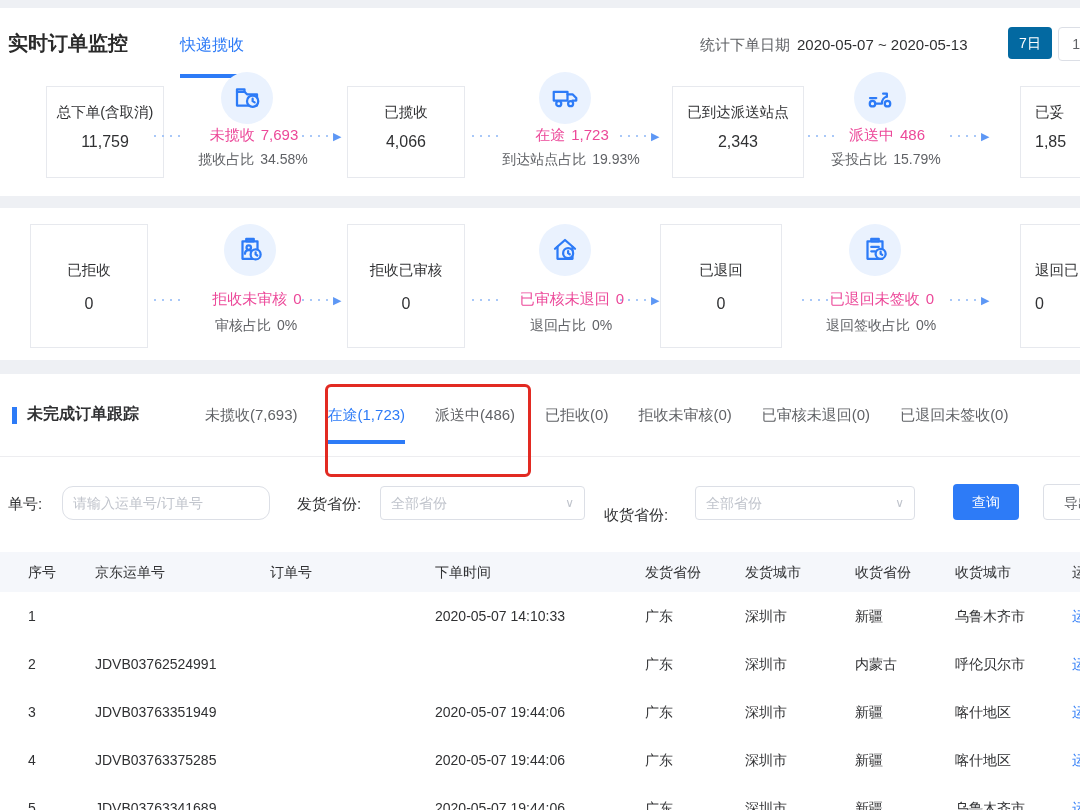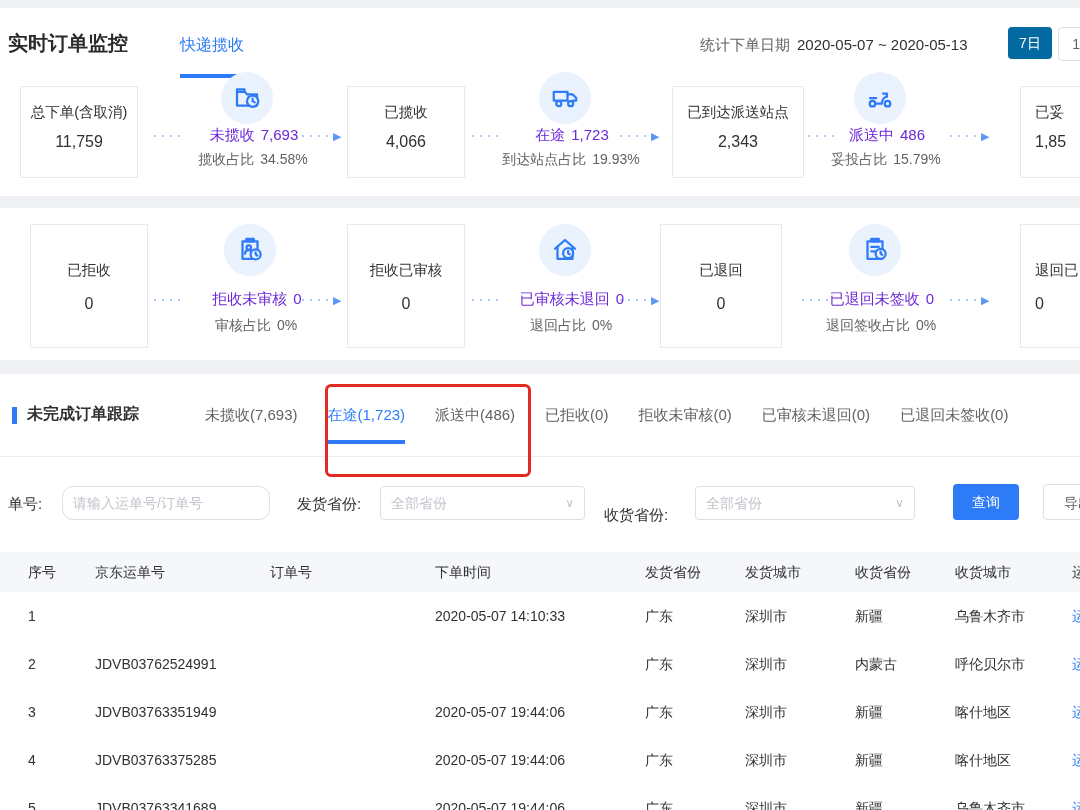--- a/index.html
+++ b/index.html
@@ -27,21 +27,21 @@
   #flow1 .stat-card .lbl{top:16px;}
   #flow1 .stat-card .val{top:46px;}
   #flow2 .stat-card{top:16px;height:122px;}
   #flow2 .stat-card .lbl{top:36px;}
   #flow2 .stat-card .val{top:70px;}
   .card-cut{text-align:left;}
   .card-cut .lbl,.card-cut .val{left:14px !important;right:auto !important;text-align:left;}
   .flow-step{position:absolute;width:190px;text-align:center;}
   .icon-circle{position:absolute;left:69px;width:52px;height:52px;border-radius:50%;
                background:#eaf2fe;display:flex;align-items:center;justify-content:center;}
-  .step-line{position:absolute;left:14px;right:0;font-size:15px;color:#6d28d9;cursor:pointer;}
+  .step-line{position:absolute;left:14px;right:0;font-size:15px;color:#ec4899;cursor:pointer;}
   .step-line .v{margin-left:6px;}
   .step-sub{position:absolute;left:12px;right:0;font-size:14px;color:#606266;}
   .step-sub .v{margin-left:6px;color:#606266;}
   #flow1 .icon-circle{top:-6px;}
   #flow1 .step-line{top:48px;}
   #flow1 .step-sub{top:73px;}
   #flow2 .icon-circle{top:16px;}
   #flow2 .step-line{top:82px;}
   #flow2 .step-sub{top:109px;}
   .dots{position:absolute;font-size:18px;color:#9cc0f7;letter-spacing:2px;line-height:10px;}
@@ -92,21 +92,21 @@
   <div class="hdr-title">实时订单监控</div>
   <div class="hdr-tab">快递揽收</div>
   <div class="hdr-underline"></div>
   <div class="hdr-datelabel">统计下单日期</div>
   <div class="hdr-daterange">2020-05-07 ~ 2020-05-13</div>
   <div class="btn-range" id="btn-7d">7日</div>
   <div class="btn-range" id="btn-15d">15日</div>
 </div>
 
 <div class="panel" id="flow1">
-  <div class="stat-card" style="left:20px;width:116px;">
+  <div class="stat-card" style="left:46px;width:116px;">
     <div class="lbl">总下单(含取消)</div>
     <div class="val">11,759</div>
   </div>
   <span class="dots" style="left:152px;"><span>····</span></span>
   <div class="flow-step" style="left:152px;">
     <div class="icon-circle">
       <svg width="30" height="30" viewBox="0 0 24 24" fill="none" stroke="#2d7bf7" stroke-width="1.8" stroke-linecap="round" stroke-linejoin="round">
         <path d="M4 7 h6 l2 2 h8 v9 H4 z"></path>
           <path d="M4 7 V5 h6 v2"></path>
         <circle cx="16.5" cy="14.5" r="4.5" fill="#eaf2fe"></circle>

